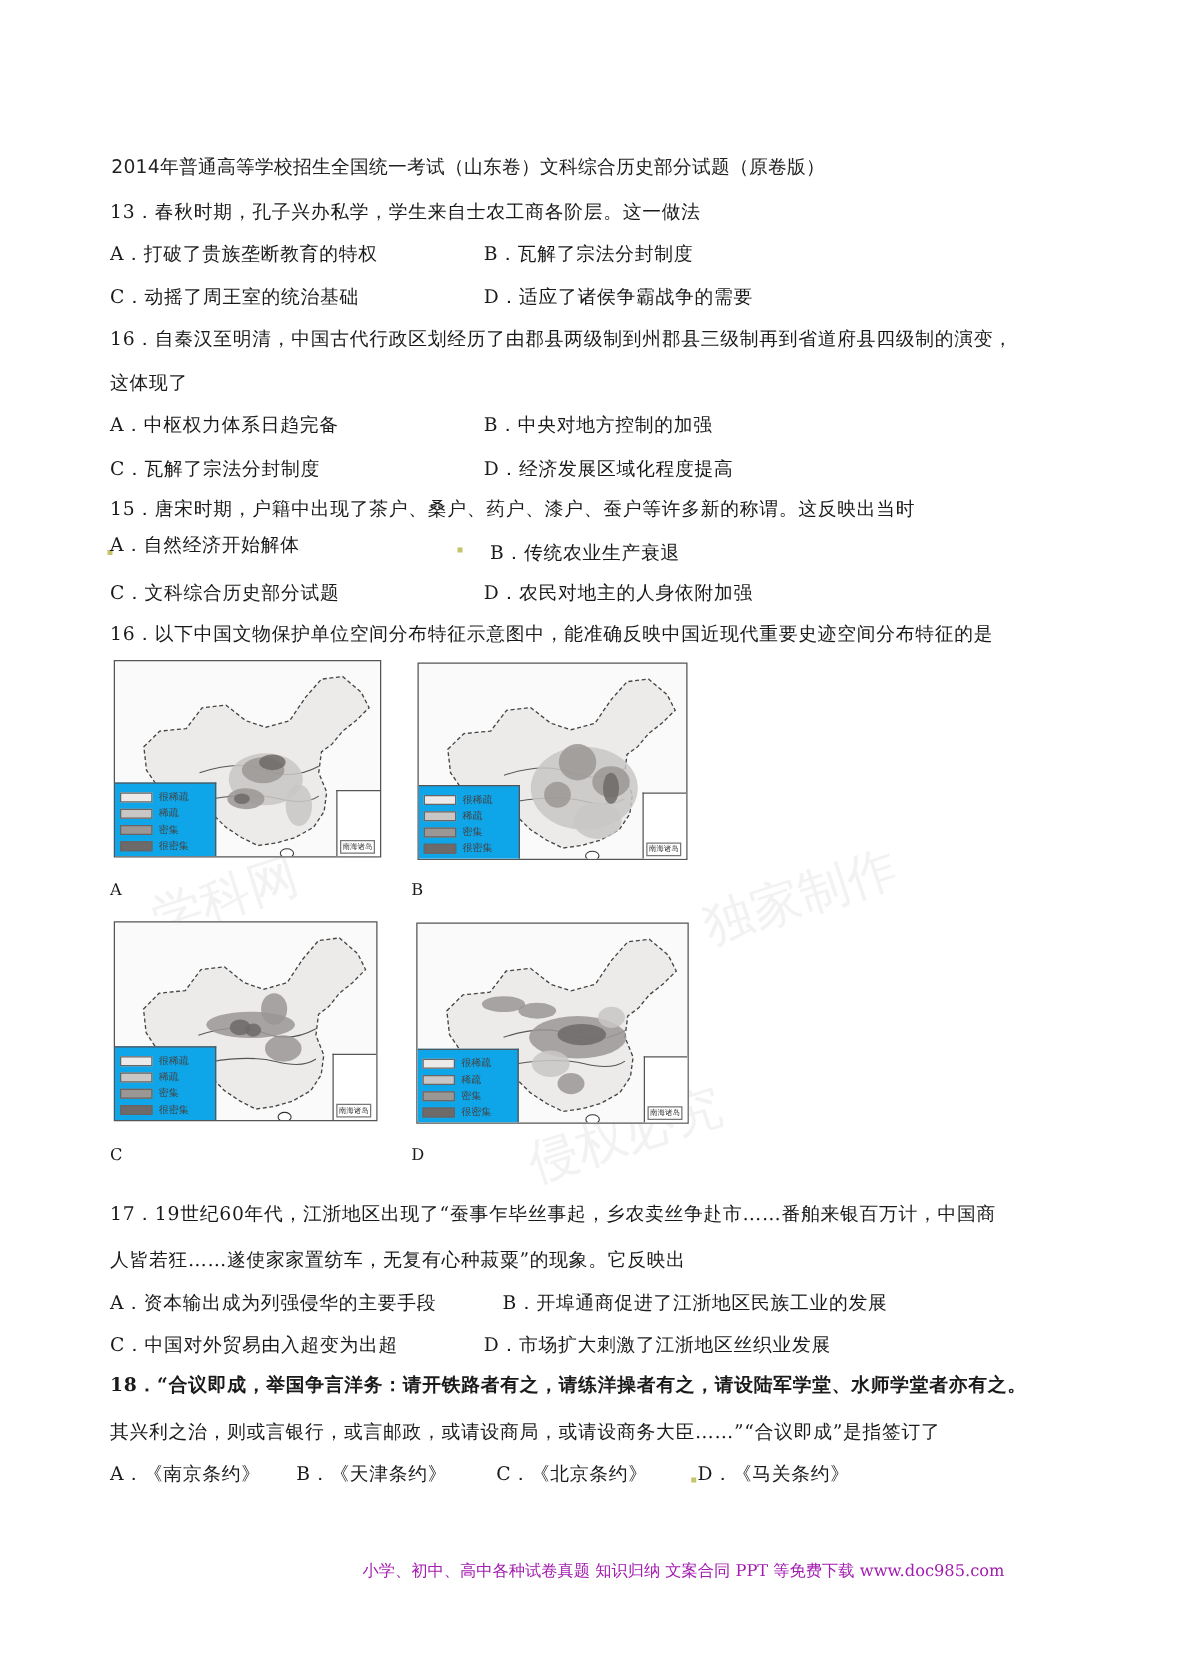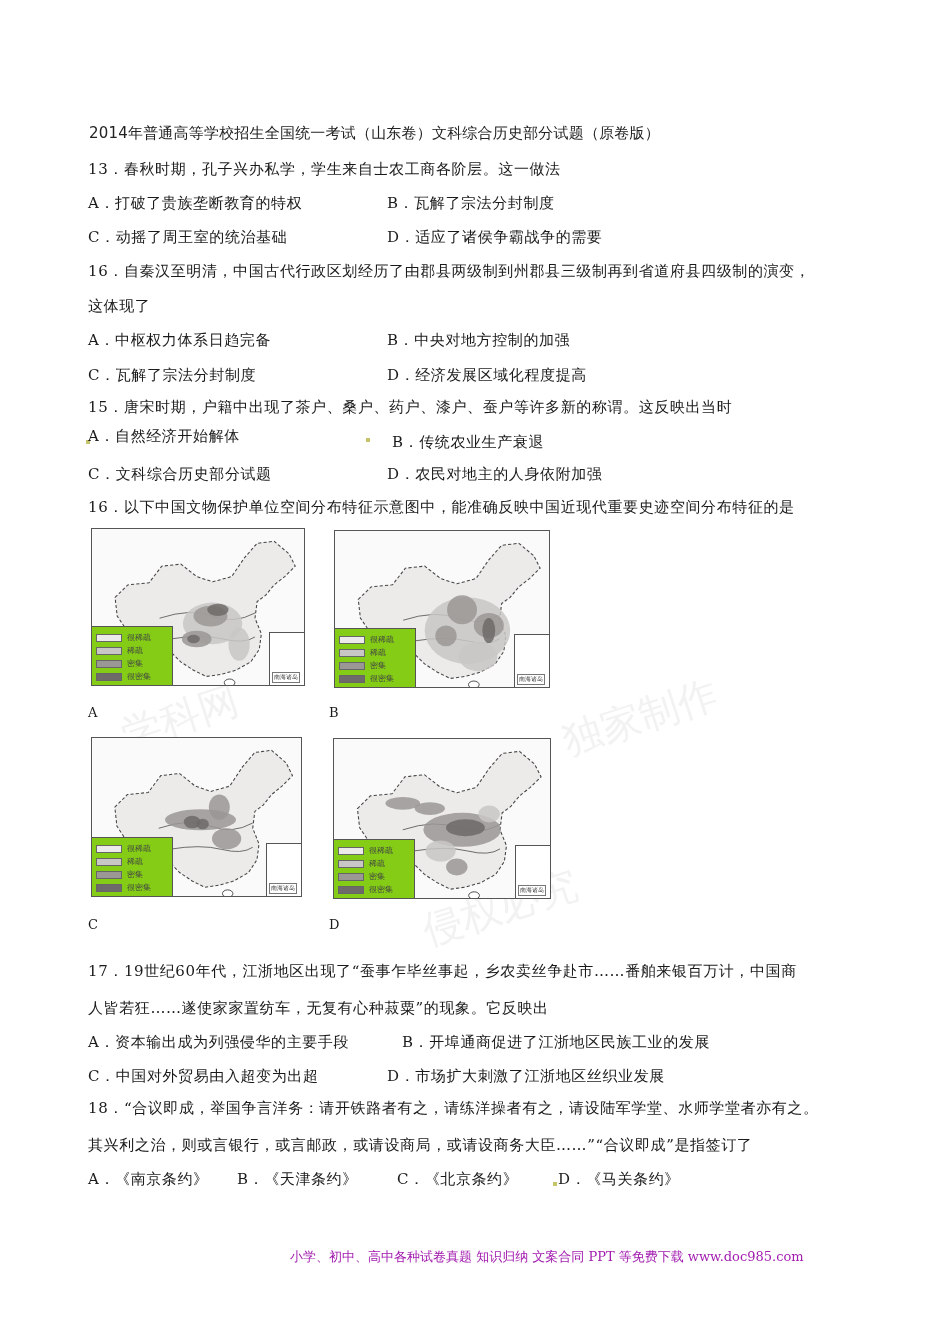--- a/index.html
+++ b/index.html
@@ -7,21 +7,21 @@
          font-family: "DejaVu Serif", "Liberation Serif", serif; color: #1a1a1a; }
   .abs { position: absolute; white-space: nowrap; }
   .title { left: 89px; top: 124px; font-size: 15px; font-family: "DejaVu Sans", sans-serif; letter-spacing: 0.2px; color: #222; }
   .line { font-size: 15px; letter-spacing: 0.6px; }
   .q { left: 88px; }
   .optL { left: 88px; }
   .optR { left: 387px; }
   .map { position: absolute; border: 1.5px solid #555; background: #fafafa; overflow: hidden; }
   .map svg { display: block; }
   .maplabel { font-size: 13px; font-family: "DejaVu Serif", serif; }
-  .legend { position: absolute; left: 0; bottom: 0; width: 80px; height: 58px; border-top: 1px solid #555; border-right: 1px solid #555; background: #84cc16; }
+  .legend { position: absolute; left: 0; bottom: 0; width: 80px; height: 58px; border-top: 1px solid #555; border-right: 1px solid #555; background: #0ea5e9; }
   .legend .row { position: absolute; left: 4px; font-size: 8px; font-family: "DejaVu Sans", sans-serif; color: #444; }
   .legend .sw { display: inline-block; width: 24px; height: 6px; border: 1px solid #666; vertical-align: middle; margin-right: 5px; }
   .inset { position: absolute; right: 0; bottom: 0; width: 34px; height: 52px; border-top: 1px solid #555; border-left: 1px solid #555; background: #fff; }
   .inset-label { position: absolute; bottom: 2px; left: 2px; font-size: 6px; color: #444; font-family: "DejaVu Sans", sans-serif; border: 1px solid #777; padding: 0 1px; }
   .footer { left: 290px; top: 1248px; font-size: 13px; color: #a21caf; }
   .wm { position: absolute; color: rgba(150,150,150,0.12); font-size: 40px; font-family: "DejaVu Sans", sans-serif; transform: rotate(-18deg); pointer-events: none; }
   .dot { position: absolute; width: 4px; height: 4px; background: #c6c46a; }
 </style>
 </head>
 <body>
@@ -163,21 +163,21 @@
   </div>
 <div class="abs maplabel" style="left:329px;top:917px;">D</div>
 
 <div class="abs line q" style="top:962px;">17．19世纪60年代，江浙地区出现了“蚕事乍毕丝事起，乡农卖丝争赴市……番舶来银百万计，中国商</div>
 <div class="abs line q" style="top:999px;">人皆若狂……遂使家家置纺车，无复有心种菽粟”的现象。它反映出</div>
 <div class="abs line optL" style="top:1033px;">A．资本输出成为列强侵华的主要手段</div>
 <div class="abs line" style="left:386px;top:1033px;margin-left:16px;">B．开埠通商促进了江浙地区民族工业的发展</div>
 <div class="abs line optL" style="top:1067px;">C．中国对外贸易由入超变为出超</div>
 <div class="abs line optR" style="top:1067px;">D．市场扩大刺激了江浙地区丝织业发展</div>
 
-<div class="abs line q" style="top:1099px;">18．“合议即成，举国争言洋务：请开铁路者有之，请练洋操者有之，请设陆军学堂、水师学堂者亦有之。</div>
+<div class="abs line q" style="top:1099px;font-weight:bold;">18．“合议即成，举国争言洋务：请开铁路者有之，请练洋操者有之，请设陆军学堂、水师学堂者亦有之。</div>
 <div class="abs line q" style="top:1136px;">其兴利之治，则或言银行，或言邮政，或请设商局，或请设商务大臣……”“合议即成”是指签订了</div>
 <div class="abs line" style="left:88px;top:1170px;">A．《南京条约》</div>
 <div class="abs line" style="left:237px;top:1170px;">B．《天津条约》</div>
 <div class="abs line" style="left:397px;top:1170px;">C．《北京条约》</div>
 <div class="dot" style="left:553px;top:1182px;"></div>
 <div class="abs line" style="left:558px;top:1170px;">D．《马关条约》</div>
 
 <div class="abs footer">小学、初中、高中各种试卷真题 知识归纳 文案合同 PPT 等免费下载   www.doc985.com</div>
 
 </body></html>

